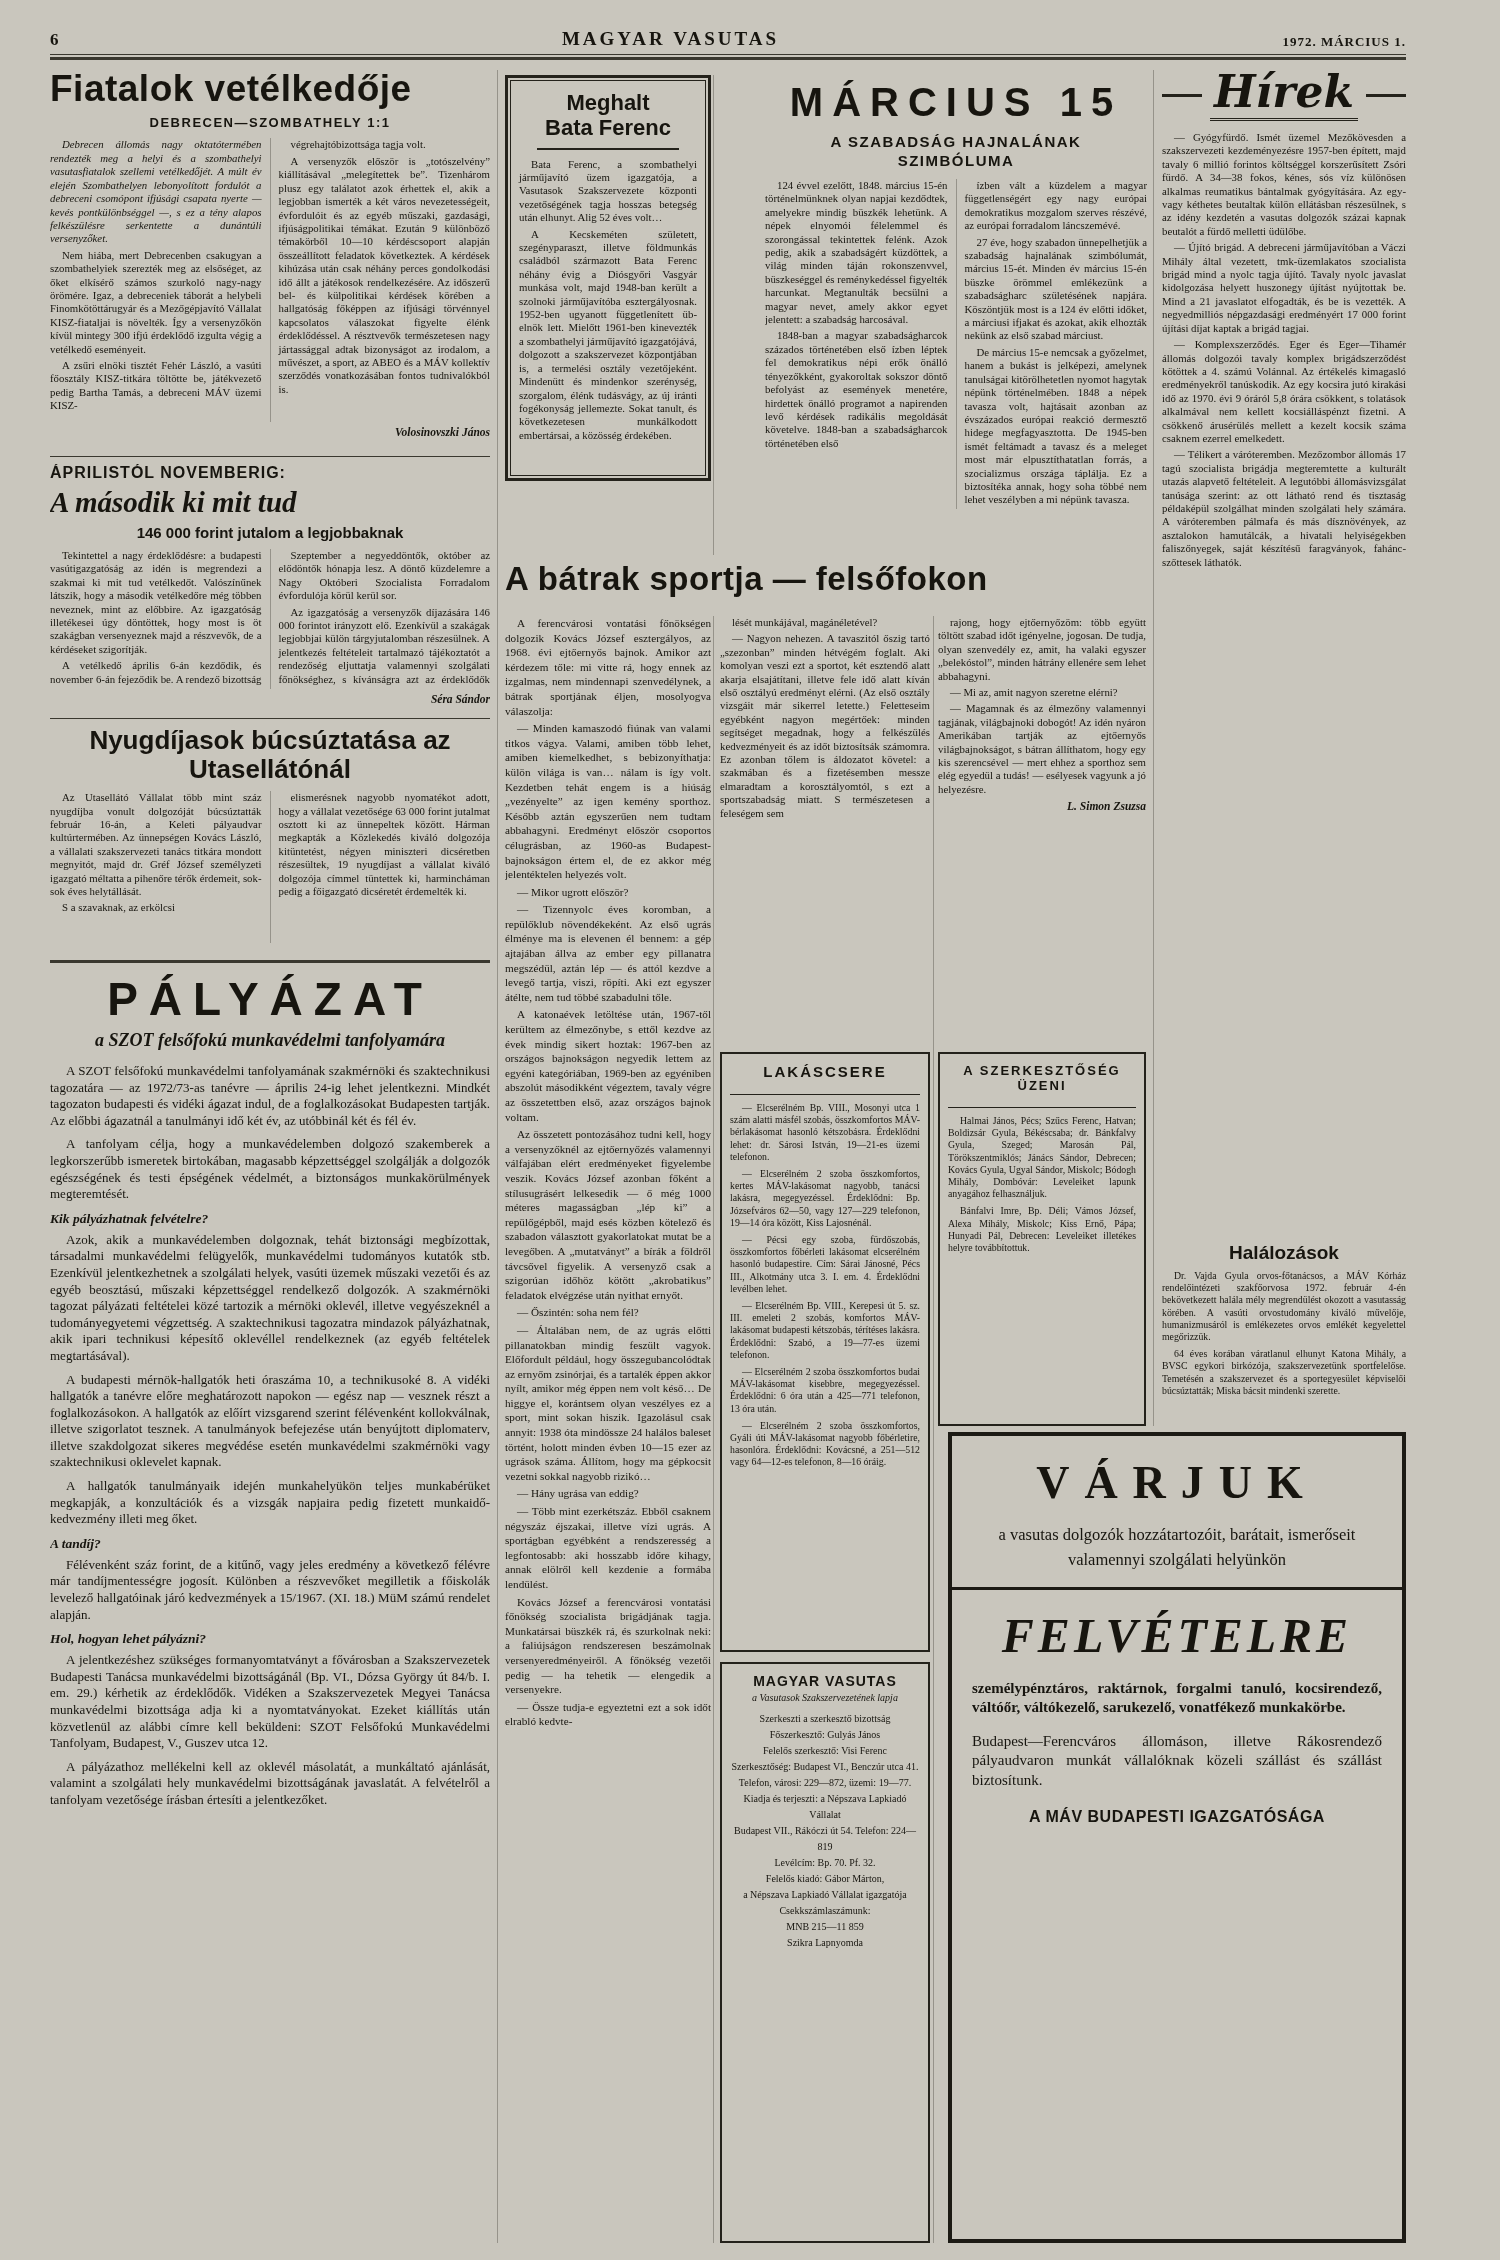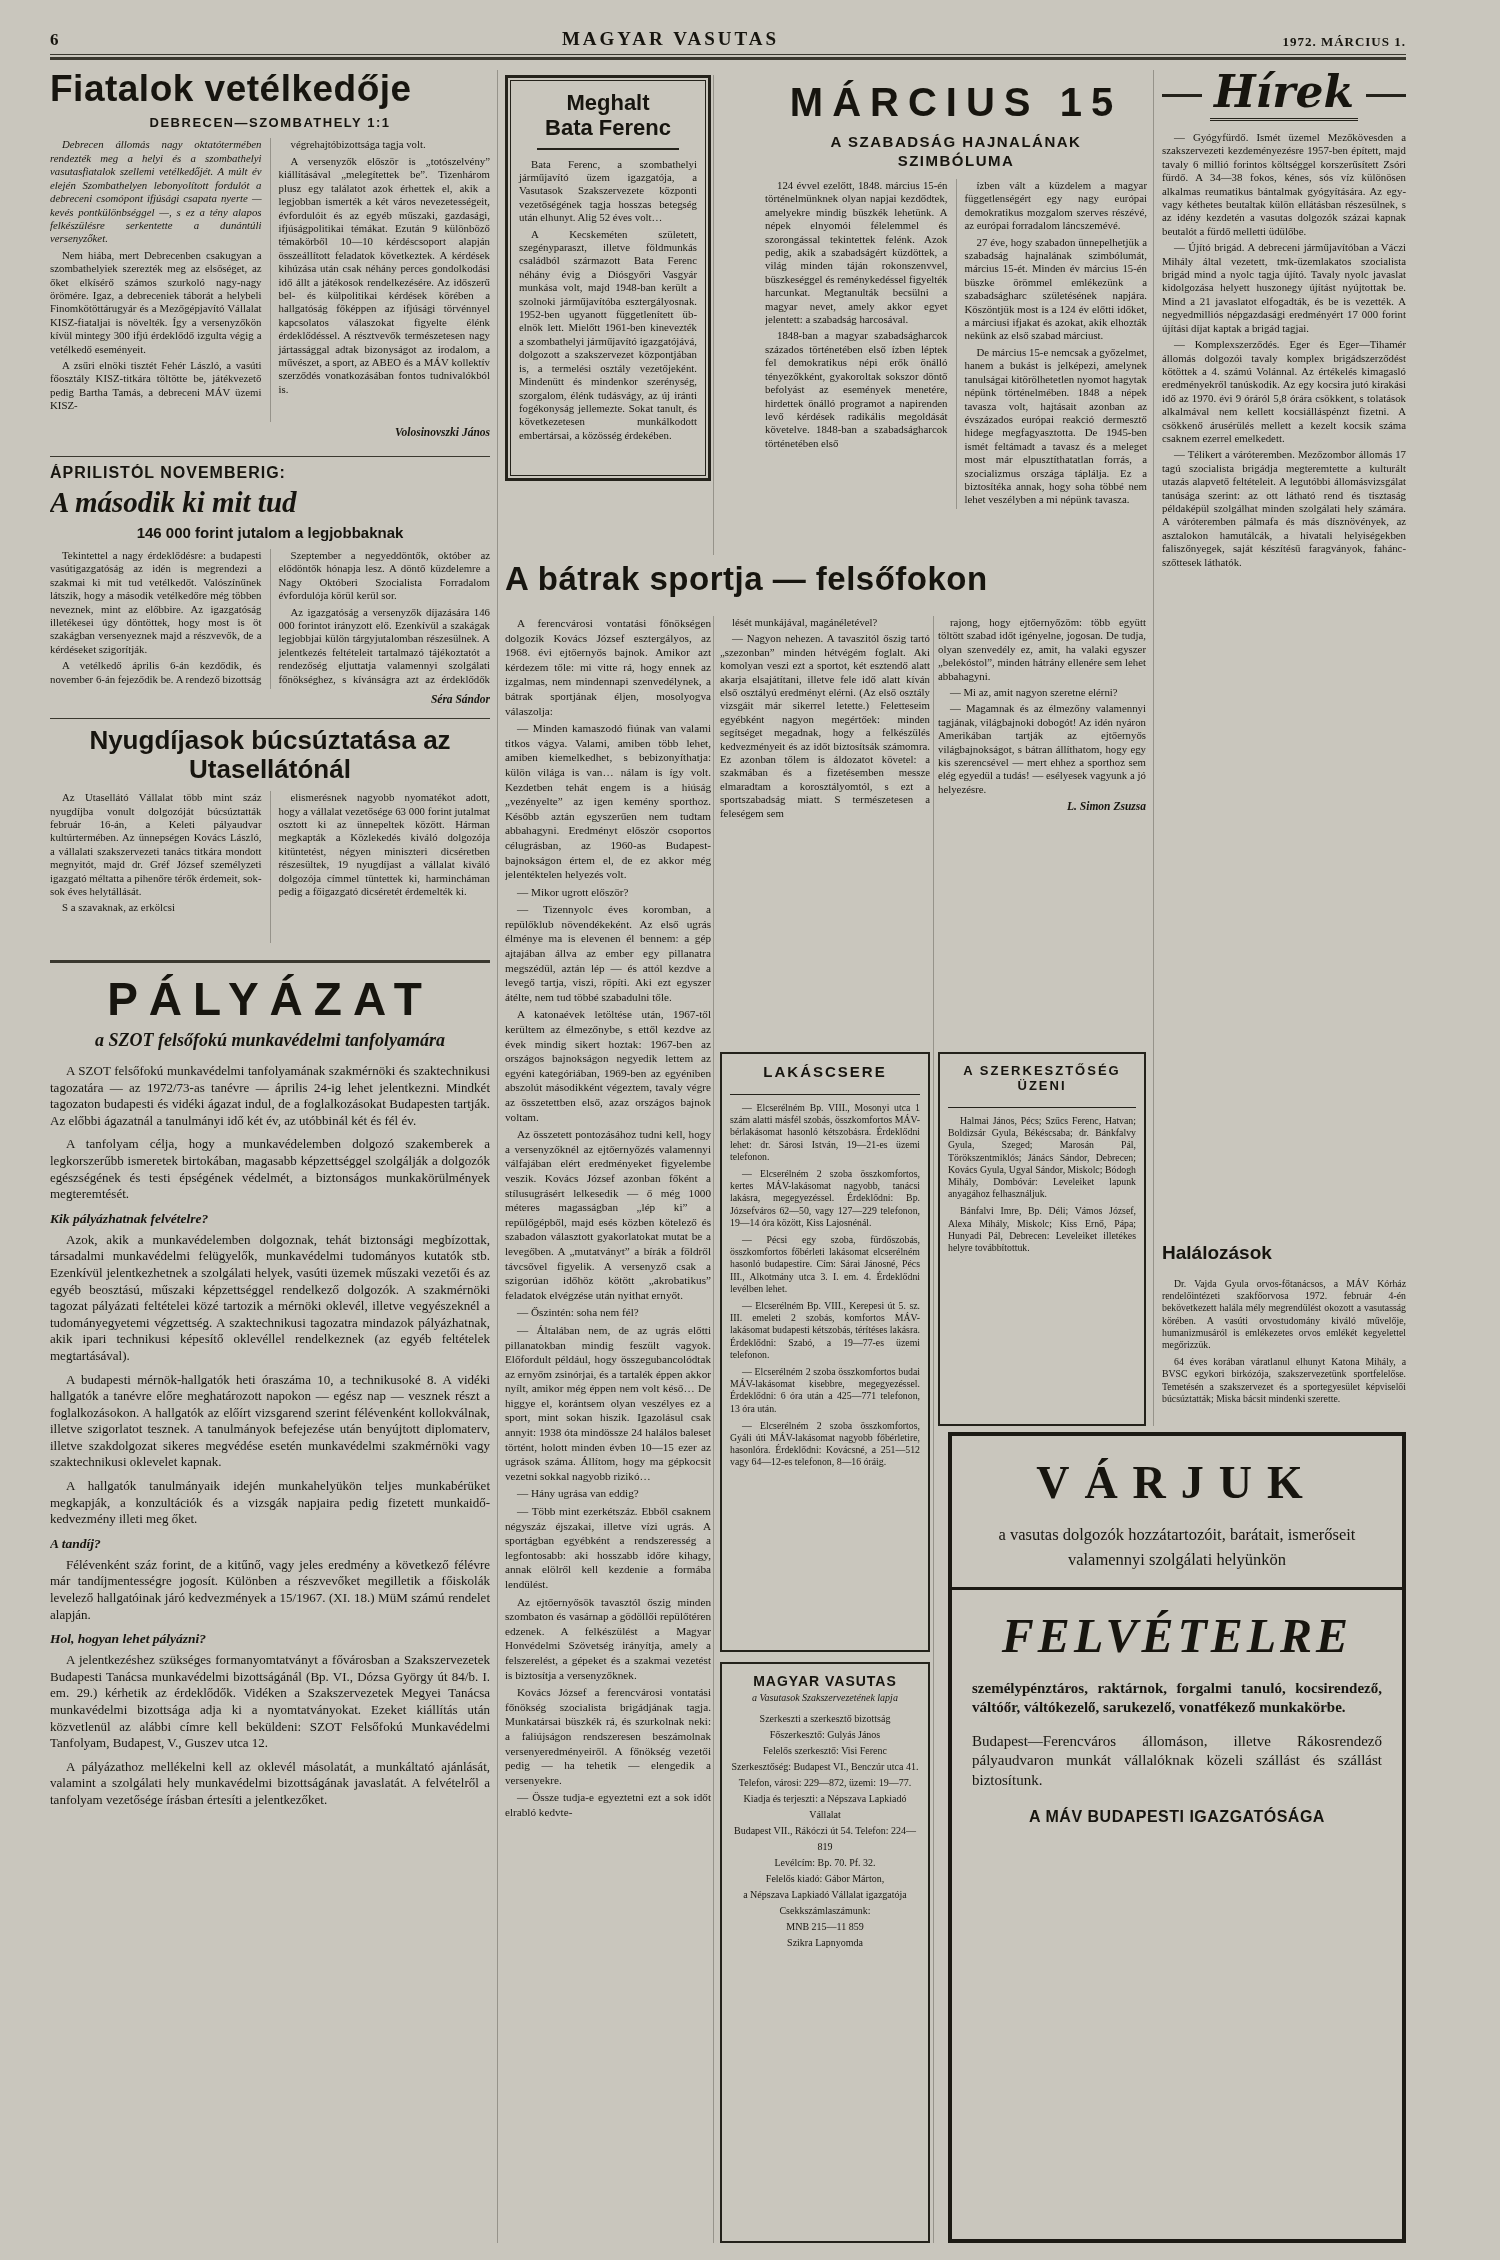--- a/index.html
+++ b/index.html
@@ -53,21 +53,21 @@
   .box-title-rule { border-bottom:1px solid #24221b; padding-bottom:14px; margin-bottom:7px; }
 
   
   .bata-title { font-family:"Liberation Sans",sans-serif; font-weight:bold; font-size:22px; text-align:center; line-height:1.15; }
   .bata-rule { border-bottom:2px solid #24221b; margin:7px 18px 8px; }
 
   
   .hirek-title { display:flex; align-items:center; gap:8px; margin-bottom:10px; }
   .hirek-title .bar { flex:1; height:3px; background:#24221b; }
   .hirek-word { font-family:"DejaVu Serif",serif; font-style:italic; font-weight:bold; font-size:44px; line-height:1; border-bottom:3px double #24221b; padding:0 4px 4px; }
-  .halal-title { font-family:"Liberation Sans",sans-serif; font-weight:bold; font-size:19px; text-align:left; margin-bottom:14px; }
+  .halal-title { font-family:"Liberation Sans",sans-serif; font-weight:bold; font-size:19px; text-align:center; margin-bottom:6px; }
 
   
   .imprint-title { font-family:"Liberation Sans",sans-serif; font-weight:bold; font-size:14px; text-align:center; letter-spacing:1px; margin-bottom:3px; }
   .imprint-sub { font-size:10px; font-style:italic; text-align:center; margin-bottom:8px; }
   .imprint-lines p { font-size:10px; line-height:1.6; text-align:center; }
 
   
   .varjuk-box { border:4px solid #1c1a14; padding:16px 20px; overflow:hidden; }
   .varjuk-title { font-family:"Liberation Serif",serif; font-weight:bold; font-size:46px; letter-spacing:15px; text-align:center; margin:4px 0 14px; }
   .varjuk-lead { font-size:16.5px; line-height:1.5; text-align:center; padding:0 18px 14px; }
@@ -210,21 +210,20 @@
       <p>A ferencvárosi vontatási főnökségen dolgozik Kovács József esztergályos, az 1968. évi ejtőernyős bajnok. Amikor azt kérdezem tőle: mi vitte rá, hogy ennek az izgalmas, nem mindennapi szenvedélynek, a bátrak sportjának éljen, mosolyogva válaszolja:</p>
       <p>— Minden kamaszodó fiúnak van valami titkos vágya. Valami, amiben több lehet, amiben kiemelkedhet, s bebizonyíthatja: külön világa is van… nálam is így volt. Kezdetben tehát engem is a hiúság „vezényelte” az igen kemény sporthoz. Később aztán egyszerűen nem tudtam abbahagyni. Eredményt először csoportos célugrásban, az 1960-as Budapest-bajnokságon értem el, de ez akkor még jelentéktelen helyezés volt.</p>
       <p>— Mikor ugrott először?</p>
       <p>— Tizennyolc éves koromban, a repülőklub növendékeként. Az első ugrás élménye ma is elevenen él bennem: a gép ajtajában állva az ember egy pillanatra megszédül, aztán lép — és attól kezdve a levegő tartja, viszi, röpíti. Aki ezt egyszer átélte, nem tud többé szabadulni tőle.</p>
       <p>A katonaévek letöltése után, 1967-től kerültem az élmezőnybe, s ettől kezdve az évek mindig sikert hoztak: 1967-ben az országos bajnokságon negyedik lettem az egyéni kategóriában, 1969-ben az egyéniben abszolút másodikként végeztem, tavaly végre az összetettben első, azaz országos bajnok voltam.</p>
       <p>Az összetett pontozásához tudni kell, hogy a versenyzőknél az ejtőernyőzés valamennyi válfajában elért eredményeket figyelembe veszik. Kovács József azonban főként a stílusugrásért lelkesedik — ő még 1000 méteres magasságban „lép ki” a repülőgépből, majd esés közben kötelező és szabadon választott gyakorlatokat mutat be a levegőben. A „mutatványt” a bírák a földről távcsővel figyelik. A versenyző csak a szigorúan időhöz kötött „akrobatikus” feladatok elvégzése után nyithat ernyőt.</p>
       <p>— Őszintén: soha nem fél?</p>
       <p>— Általában nem, de az ugrás előtti pillanatokban mindig feszült vagyok. Előfordult például, hogy összegubancolódtak az ernyőm zsinórjai, és a tartalék éppen akkor nyílt, amikor még éppen nem volt késő… De higgye el, korántsem olyan veszélyes ez a sport, mint sokan hiszik. Igazolásul csak annyit: 1938 óta mindössze 24 halálos baleset történt, holott minden évben 10—15 ezer az ugrások száma. Állítom, hogy ma gépkocsit vezetni sokkal nagyobb rizikó…</p>
       <p>— Hány ugrása van eddig?</p>
       <p>— Több mint ezerkétszáz. Ebből csaknem négyszáz éjszakai, illetve vízi ugrás. A sportágban egyébként a rendszeresség a legfontosabb: aki hosszabb időre kihagy, annak elölről kell kezdenie a formába lendülést.</p>
-      <p>Az ejtőernyősök tavasztól őszig minden szombaton és vasárnap a gödöllői repülőtéren edzenek. A felkészülést a Magyar Honvédelmi Szövetség irányítja, amely a felszerelést, a gépeket és a szakmai vezetést is biztosítja a versenyzőknek.</p>
       <p>Kovács József a ferencvárosi vontatási főnökség szocialista brigádjának tagja. Munkatársai büszkék rá, és szurkolnak neki: a faliújságon rendszeresen beszámolnak versenyeredményeiről. A főnökség vezetői pedig — ha tehetik — elengedik a versenyekre.</p>
       <p>— Össze tudja-e egyeztetni ezt a sok időt elrabló kedvte-</p>
     </div>
   <div class="abs body-text" style="left:720px;top:616px;width:210px;height:430px;overflow:hidden" data-list="batrak.col2">
       <p>lését munkájával, magánéletével?</p>
       <p>— Nagyon nehezen. A tavaszitól őszig tartó „szezonban” minden hétvégém foglalt. Aki komolyan veszi ezt a sportot, két esztendő alatt akarja elsajátítani, illetve fele idő alatt kíván első osztályú eredményt elérni. (Az első osztály vizsgáit már sikerrel letette.) Feletteseim egyébként nagyon megértőek: minden segítséget megadnak, hogy a felkészülés kedvezményeit és az időt biztosítsák számomra. Ez azonban tőlem is áldozatot követel: a szakmában és a fizetésemben messze elmaradtam a korosztályomtól, s ezt a sportszabadság miatt. S természetesen a feleségem sem</p>
     </div>
   <div class="abs" style="left:938px;top:616px;width:208px;height:430px;overflow:hidden">
     <div class="body-text" data-list="batrak.col3">
         <p>rajong, hogy ejtőernyőzöm: több együtt töltött szabad időt igényelne, jogosan. De tudja, olyan szenvedély ez, amit, ha valaki egyszer „belekóstol”, minden hátrány ellenére sem lehet abbahagyni.</p>

